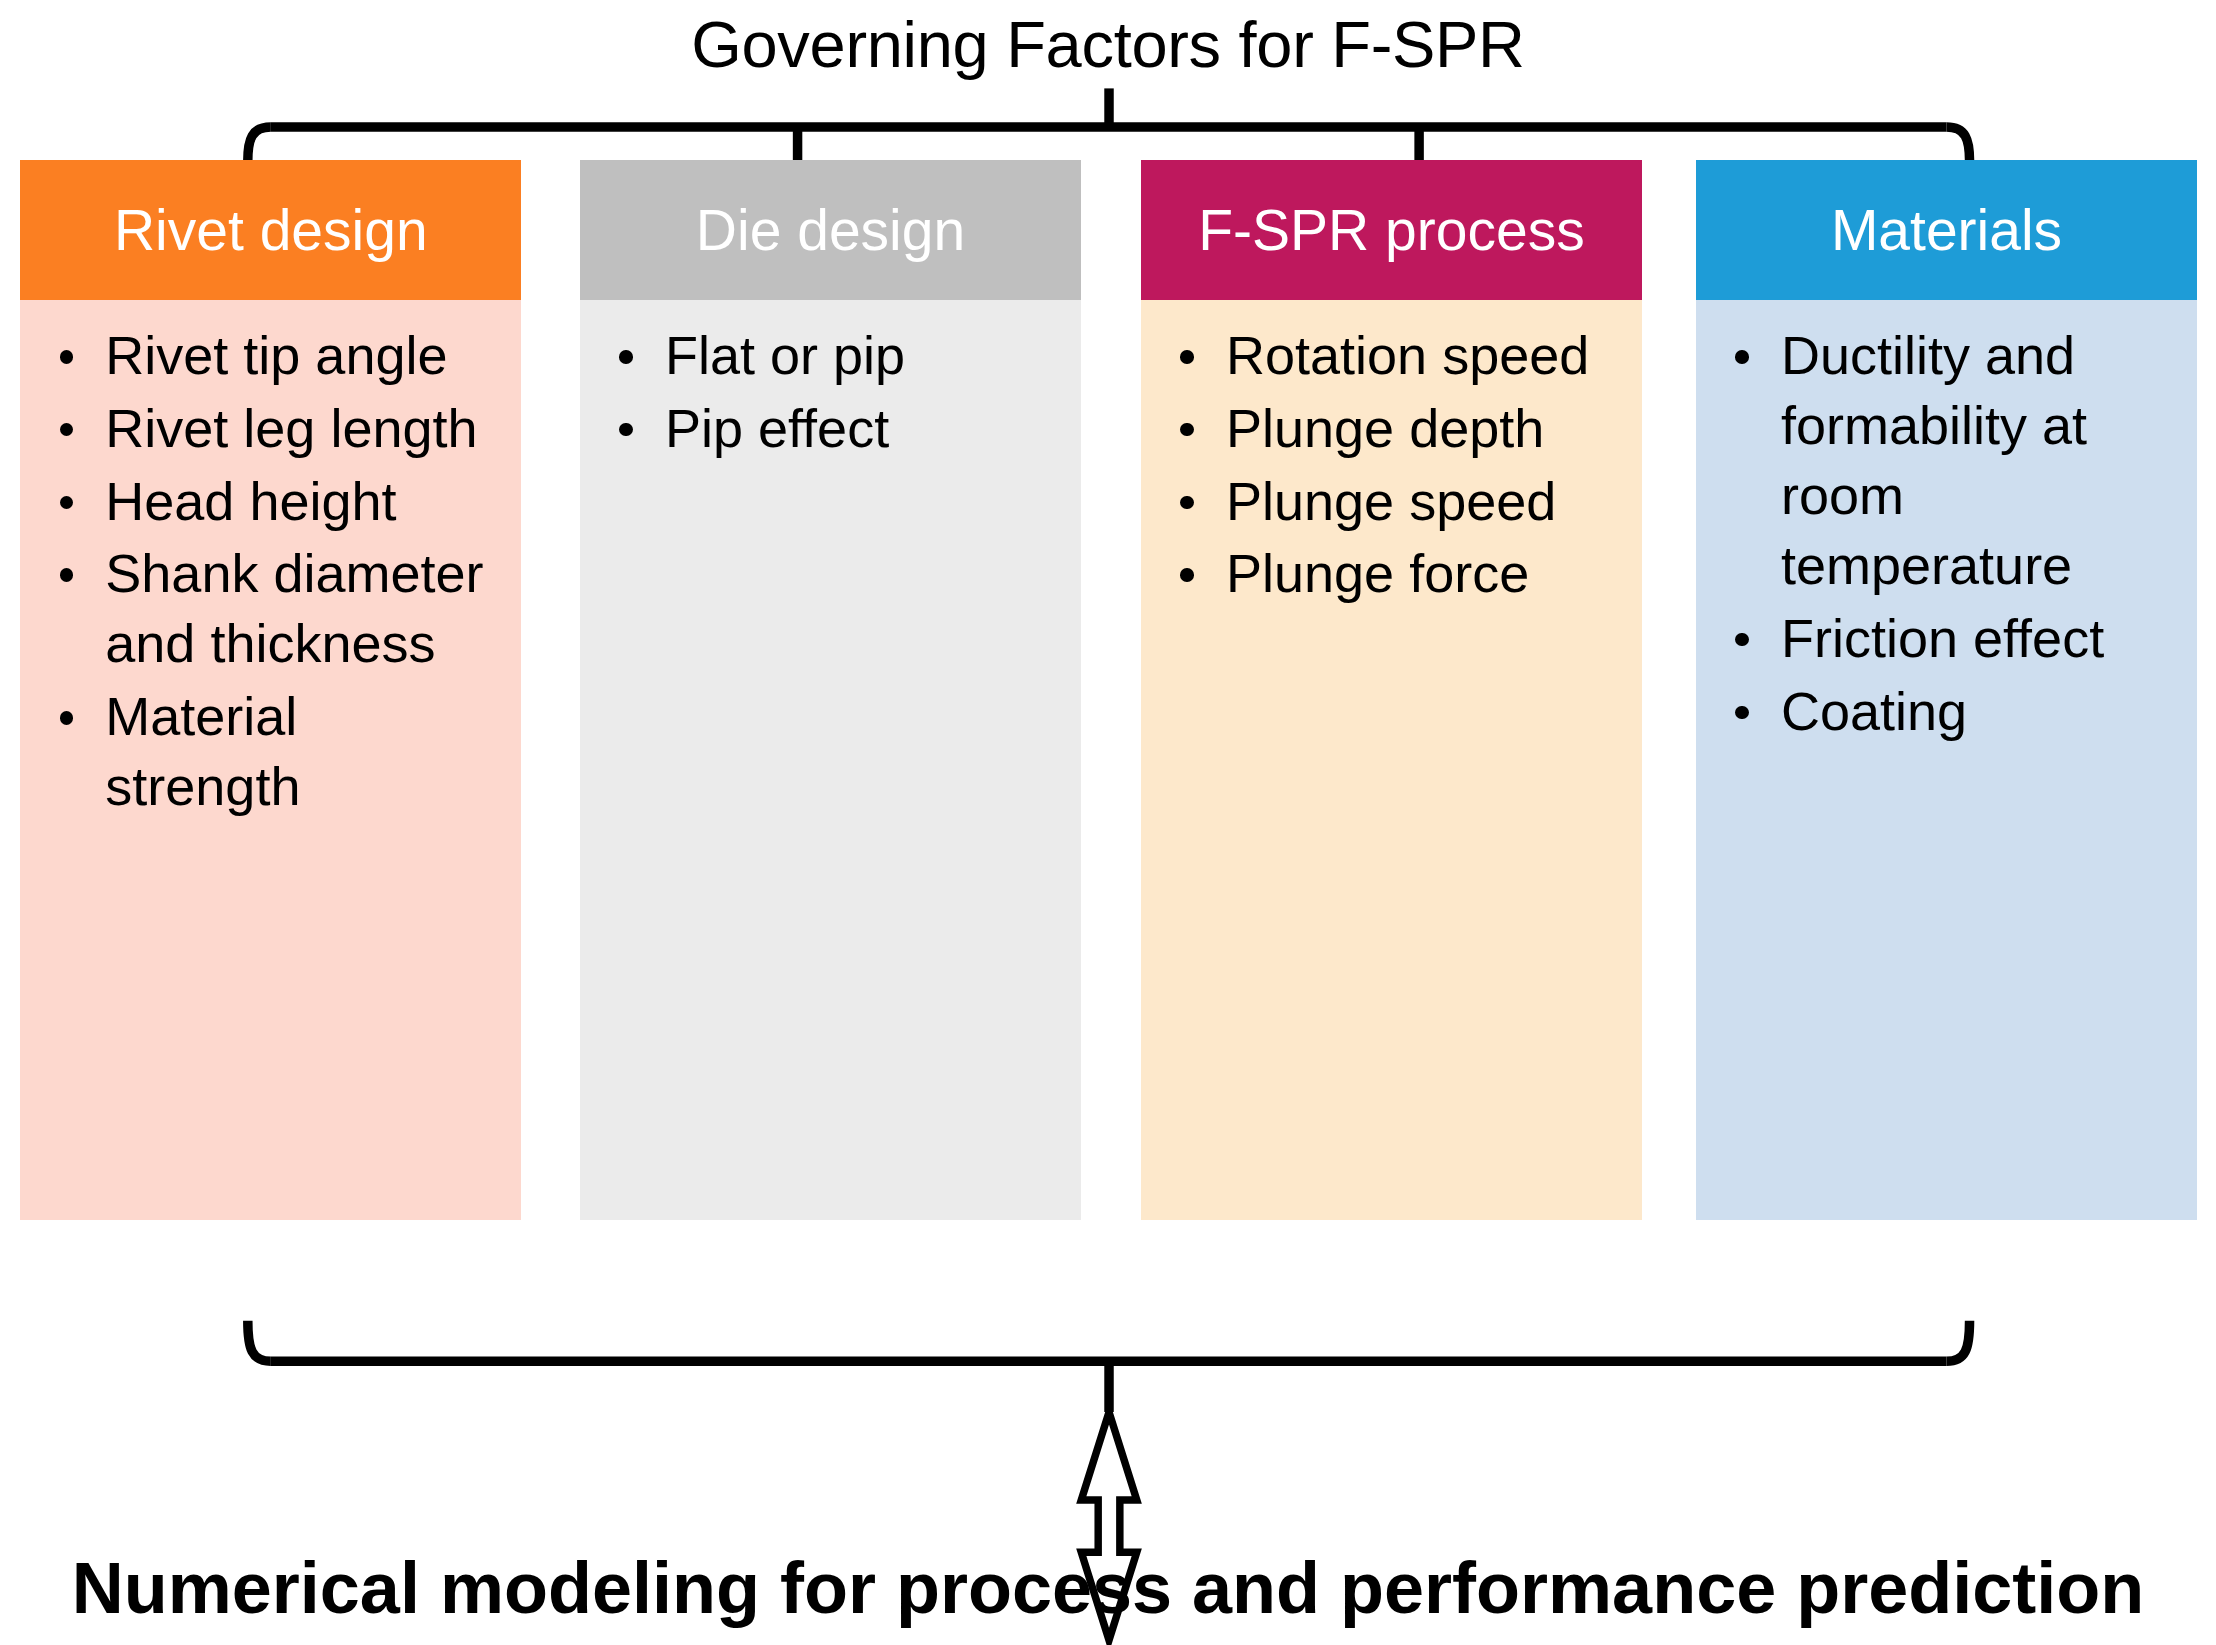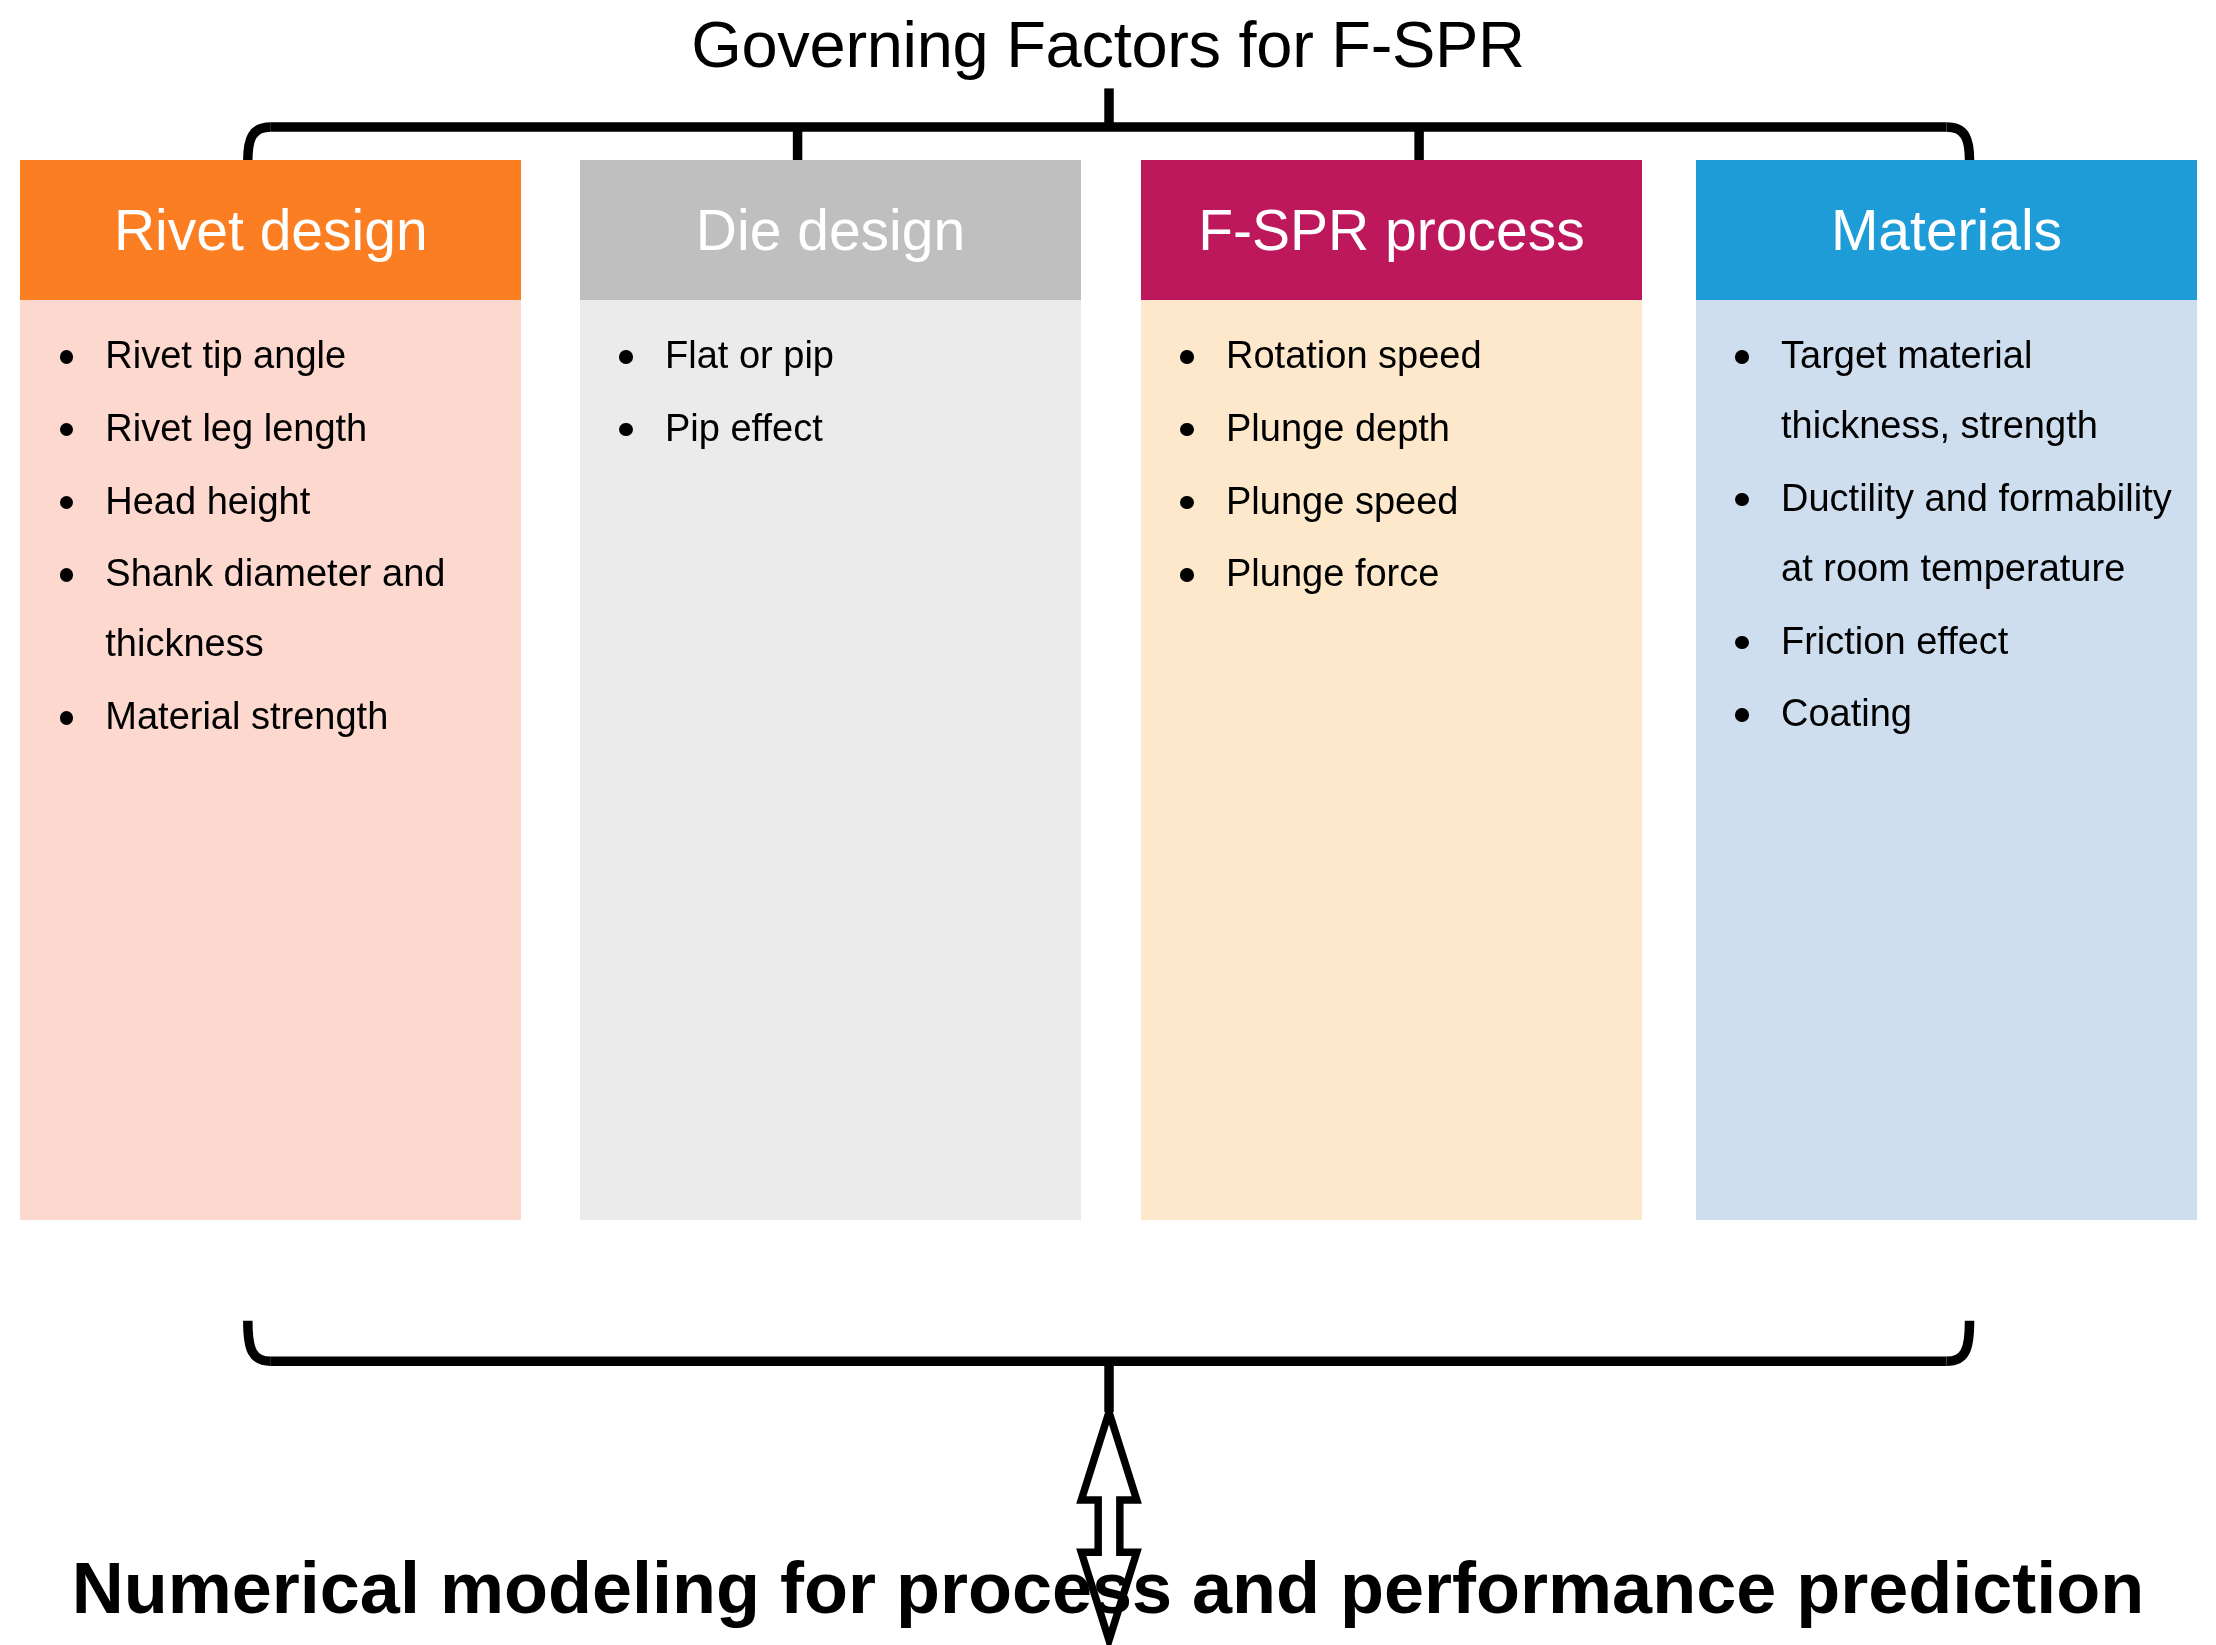--- a/index.html
+++ b/index.html
@@ -72,21 +72,21 @@
     box-sizing: border-box;
   }
   .bullet-list {
     margin: 0;
     padding: 0;
     list-style: none;
   }
   .bullet-list li {
     position: relative;
     padding-left: 70px;
-    font-size: 38px;
+    font-size: 54px;
     line-height: 70px;
     color: #000000;
     margin: 0 0 2.7px 0;
   }
   .bullet-list li::before {
     content: "";
     position: absolute;
     left: 24.4px;
     top: 30px;
     width: 13.5px;
@@ -194,21 +194,20 @@
       <li>Plunge speed</li>
       <li>Plunge force</li>
     </ul>
   </div>
 </div>
 
 <div class="column theme-blue" id="col-materials">
   <div class="column-header">Materials</div>
   <div class="column-body">
     <ul class="bullet-list">
-      <li>Target material thickness, strength</li>
       <li>Ductility and formability at room temperature</li>
       <li>Friction effect</li>
       <li>Coating</li>
     </ul>
   </div>
 </div>
 
 <div id="footer-caption">Numerical modeling for process and performance prediction</div>
 
 

